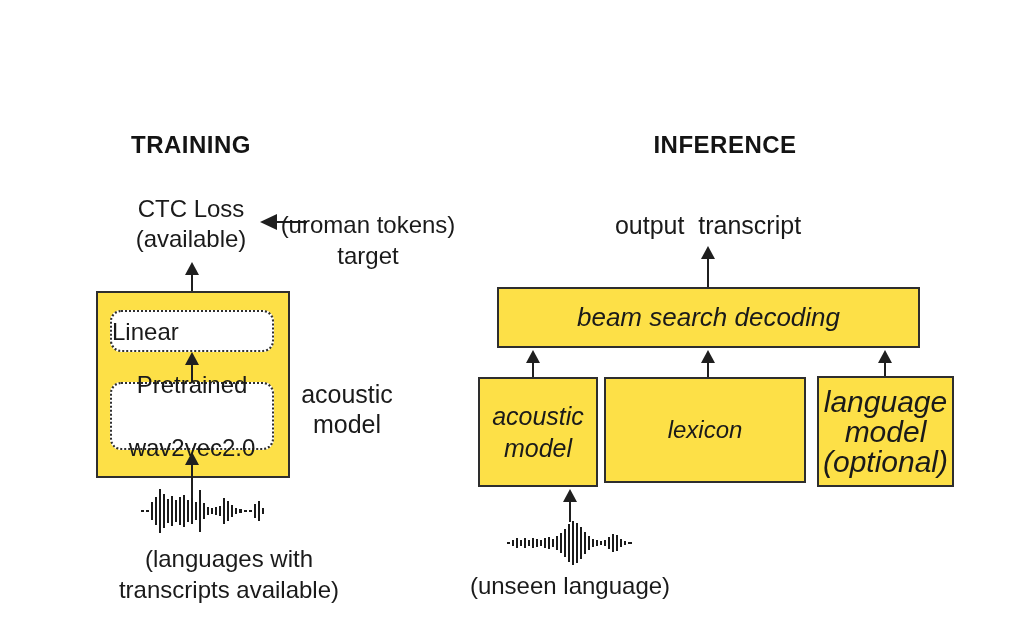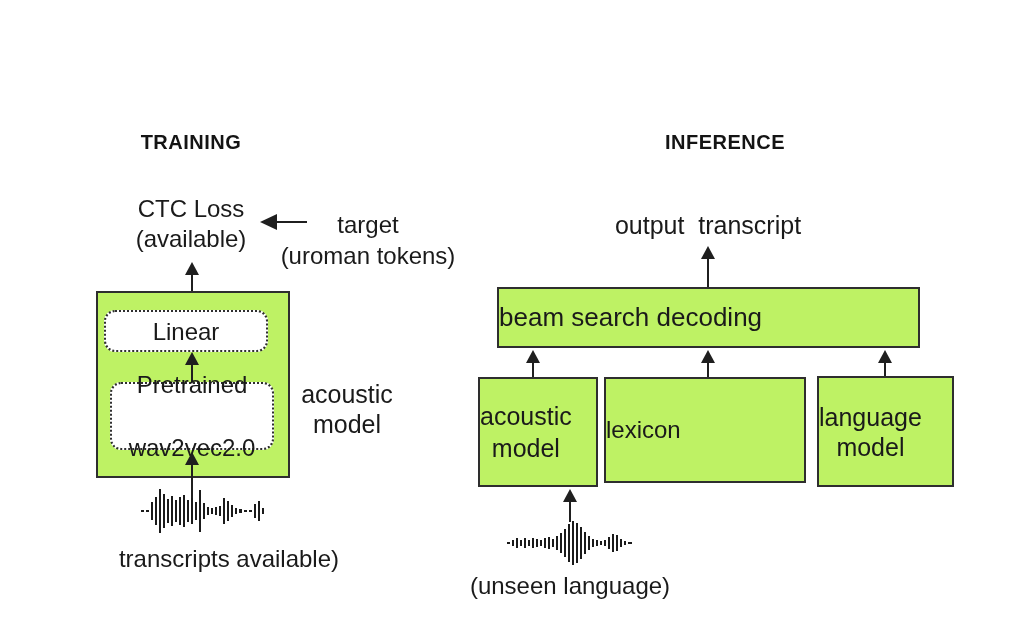--- a/index.html
+++ b/index.html
@@ -8,40 +8,41 @@
     position: relative;
     width: 1024px;
     height: 622px;
     background: #ffffff;
     font-family: "Liberation Sans", sans-serif;
     color: #1a1a1a;
     overflow: hidden;
   }
   .abs { position: absolute; }
   .section-title {
-    font-size: 20px;
+    font-size: 24px;
     font-weight: bold;
     text-align: center;
     letter-spacing: 0.5px;
     color: #141414;
   }
   .txt {
     font-size: 24px;
     text-align: center;
     line-height: 31px;
     color: #1a1a1a;
   }
   .box {
     border: 2px solid #2e2e2e;
-    background: #bef264;
+    background: #fde047;
     display: flex;
     flex-direction: column;
-    align-items: flex-start;
+    align-items: center;
     justify-content: center;
     text-align: center;
+    font-style: italic;
   }
   .dotted {
     border: 2px dotted #2e2e2e;
     border-radius: 11px;
     background: #ffffff;
   }
   .shaft-v { width: 2px; background: #1f1f1f; }
   .shaft-h { height: 2px; background: #1f1f1f; }
   .head-up {
     width: 0; height: 0;
@@ -68,30 +69,30 @@
     <div>CTC Loss</div>
     <div>(available)</div>
   </div>
 
   <div class="abs" style="left:260px; top:214px;">
     <div class="abs head-left" style="left:0; top:0;"></div>
     <div class="abs shaft-h" style="left:14px; top:7px; width:33px;"></div>
   </div>
 
   <div class="abs txt" style="left:268px; top:209px; width:200px;">
+    <div>(uroman tokens)</div>
     <div>target</div>
-    <div>(uroman tokens)</div>
   </div>
 
   <div class="abs head-up" style="left:185px; top:262px;"></div>
   <div class="abs shaft-v" style="left:191px; top:272px; height:38px;"></div>
 
   <div class="abs box" style="left:96px; top:291px; width:194px; height:187px;"></div>
 
-  <div class="abs dotted txt" style="left:104px; top:310px; width:164px; height:42px; display:flex; align-items:center; justify-content:center;">
+  <div class="abs dotted txt" style="left:110px; top:310px; width:164px; height:42px; display:flex; align-items:center; justify-content:flex-start;">
     <span>Linear</span>
   </div>
 
   <div class="abs head-up" style="left:185px; top:352px;"></div>
   <div class="abs shaft-v" style="left:191px; top:362px; height:20px;"></div>
 
   <div class="abs dotted txt" style="left:110px; top:382px; width:164px; height:68px; display:flex; flex-direction:column; align-items:center; justify-content:center;gap:32px;">
     <div>Pretrained</div>
     <div>wav2vec2.0</div>
   </div>
@@ -133,20 +134,21 @@
       <rect x="98" y="21" width="3" height="4"></rect>
         <rect x="103" y="22" width="3" height="2"></rect>
       <rect x="108" y="22" width="3" height="2"></rect>
         <rect x="113" y="16" width="2" height="14"></rect>
       <rect x="117" y="13" width="2" height="20"></rect>
         <rect x="121" y="20" width="2" height="6"></rect>
     </g>
   </svg>
 
   <div class="abs txt" style="left:103px; top:543px; width:252px;">
+    <div>(languages with</div>
     <div>transcripts available)</div>
   </div>
 
   <div class="abs txt" style="left:597px; top:210px; width:222px; font-size:25px; white-space:pre;">output  transcript</div>
 
   <div class="abs section-title" style="left:634px; top:131px; width:182px;">INFERENCE</div>
 
   <div class="abs head-up" style="left:701px; top:246px;"></div>
   <div class="abs shaft-v" style="left:707px; top:256px; height:31px;"></div>
 
@@ -168,23 +170,24 @@
     </div>
   </div>
 
   <div class="abs box" style="left:604px; top:377px; width:202px; height:106px;">
     <div class="txt" style="font-size:24px; line-height:30px;">
       <div>lexicon</div>
     </div>
   </div>
 
   <div class="abs box" style="left:817px; top:376px; width:137px; height:111px;">
-    <div class="txt" style="font-size:25px; line-height:30px;">
+    <div class="txt" style="font-size:30px; line-height:30px;">
       <div>language</div>
       <div>model</div>
+      <div>(optional)</div>
     </div>
   </div>
 
   <div class="abs head-up" style="left:563px; top:489px;"></div>
   <div class="abs shaft-v" style="left:569px; top:499px; height:23px;"></div>
 
   <svg class="abs wave" style="left:507px; top:520px;" width="126" height="46" viewBox="0 0 126 46">
     <g fill="#1a1a1a">
       <rect x="0" y="22" width="3" height="2"></rect>
         <rect x="5" y="20" width="2" height="6"></rect>

